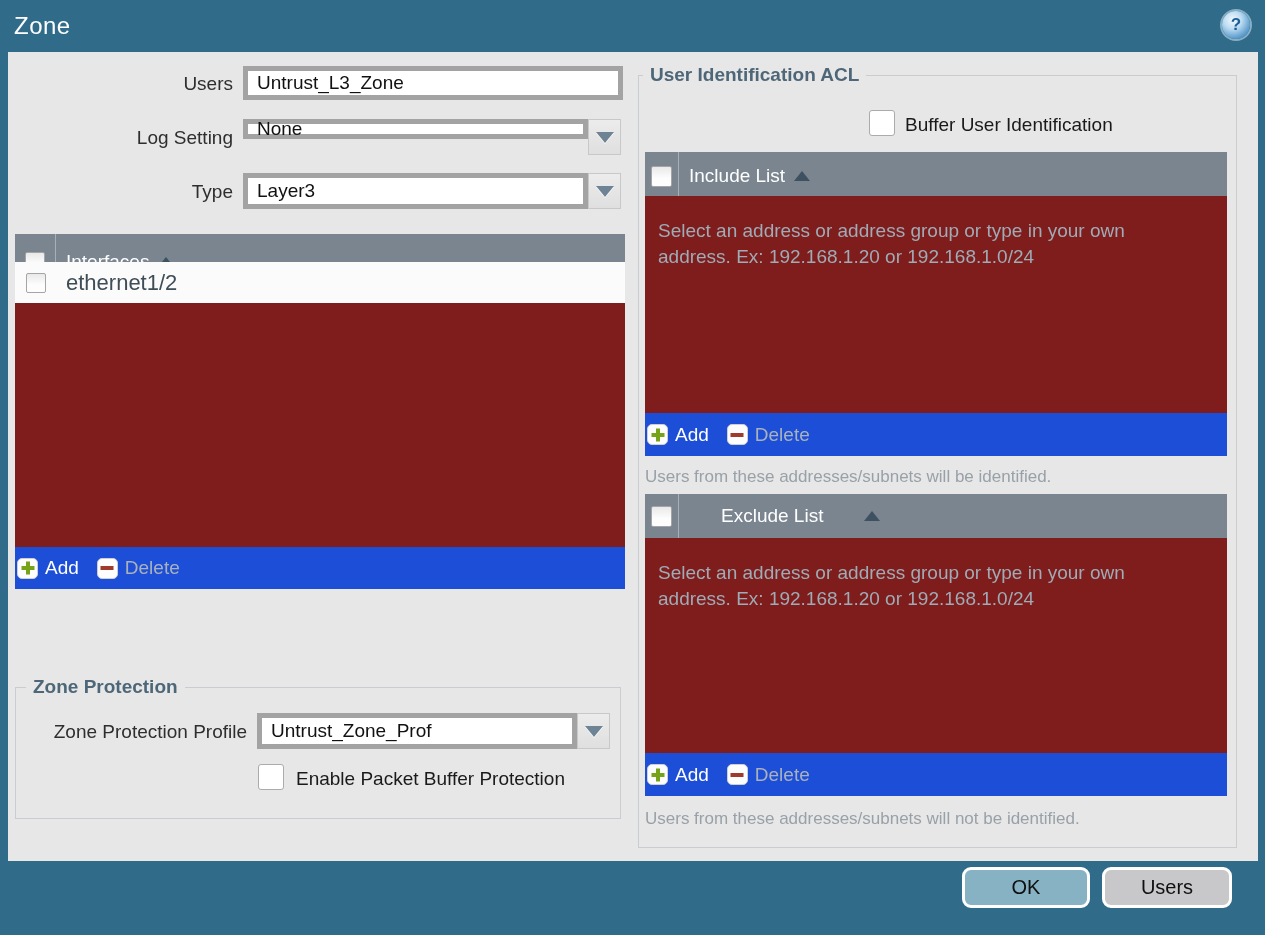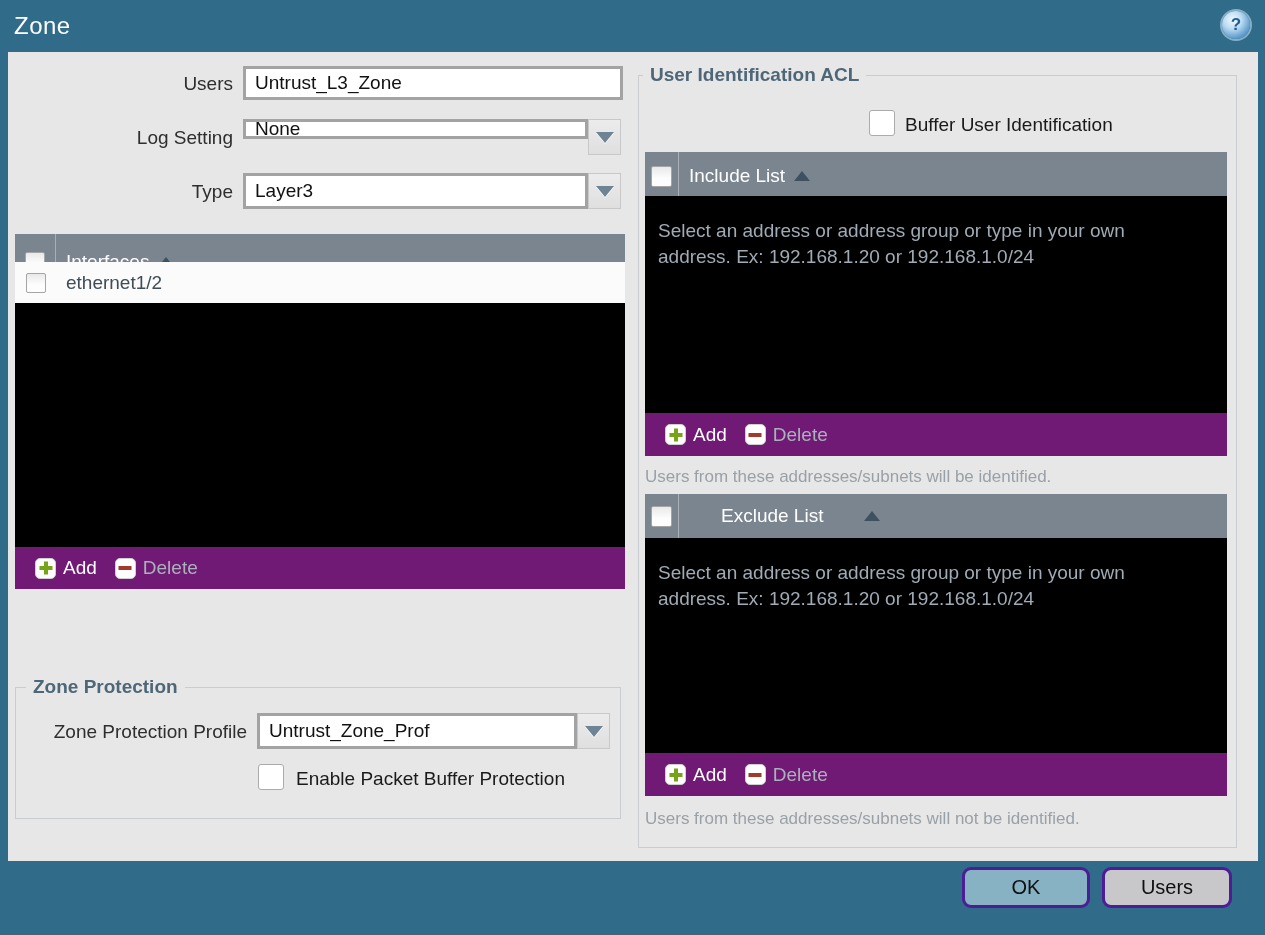--- a/index.html
+++ b/index.html
@@ -15,60 +15,60 @@
   .help{left:1222px;top:11px;width:28px;height:28px;border-radius:50%;
     background:radial-gradient(circle at 38% 32%, #f2f9ff 0%, #bcdcf2 35%, #5e9dcc 70%, #2d6da5 100%);
     box-shadow:0 0 0 2px rgba(205,230,245,.55);
     display:flex;align-items:center;justify-content:center;
     color:#1d5d96;font-size:17px;font-weight:bold;cursor:pointer;}
   
   .panel{left:8px;top:52px;width:1250px;height:809px;background:#e7e7e7;}
   
   .lbl{font-size:19px;color:#2e2e2e;white-space:nowrap;}
   .ralign{text-align:right;}
-  .input{background:#fff;border:3px solid #a3a3a3;font-size:19px;color:#111;
+  .input{background:#fff;border:5px solid #a3a3a3;font-size:19px;color:#111;
     display:flex;align-items:center;padding:0 9px;box-sizing:border-box;white-space:nowrap;}
   .ddbtn{background:linear-gradient(180deg,#ececec,#dfdfdf);border:1px solid #c8c8c8;
     box-sizing:border-box;display:flex;align-items:center;justify-content:center;cursor:pointer;}
   .caret{width:0;height:0;border-left:9px solid transparent;border-right:9px solid transparent;
     border-top:11px solid #6e8494;filter:drop-shadow(0 1px 0 #fff);}
   .chk{background:linear-gradient(180deg,#e9e9e9,#fdfdfd 60%);border:1px solid #a5a5a5;
     border-radius:2px;box-sizing:border-box;cursor:pointer;}
   .chk.big{background:#fff;border:1px solid #ababab;border-radius:3px;}
   
   .tbl-header{background:#7b8590;display:flex;align-items:center;}
   .tbl-chkcol{display:flex;align-items:center;justify-content:center;box-sizing:border-box;
     border-right:1px solid rgba(255,255,255,.35);height:100%;}
   .tbl-title{color:#fff;font-size:19px;margin-left:10px;white-space:nowrap;}
   .sort-up{width:0;height:0;border-left:8px solid transparent;border-right:8px solid transparent;
     border-bottom:10px solid #3d5160;margin-left:9px;display:inline-block;}
-  .tbl-body{background:#000000;}
-  .tbl-footer{background:#701a75;display:flex;align-items:center;padding-left:20px;box-sizing:border-box;}
+  .tbl-body{background:#7f1d1d;}
+  .tbl-footer{background:#1d4ed8;display:flex;align-items:center;padding-left:2px;box-sizing:border-box;}
   .rowline{display:flex;align-items:center;background:#fbfbfb;border-bottom:1px solid #e4e4e4;}
-  .rowtext{font-size:19px;color:#3f4d57;margin-left:10px;}
+  .rowtext{font-size:22px;color:#3f4d57;margin-left:10px;}
   .placeholder{font-size:19px;line-height:26px;color:#9fabb5;}
   
   .actbtn{display:flex;align-items:center;cursor:pointer;}
   .icon-sq{width:21px;height:21px;background:#fdfdfd;border:1px solid #cfcfcf;border-radius:5px;
     position:relative;box-sizing:border-box;flex:0 0 auto;}
   .plus:before,.plus:after{content:"";position:absolute;background:#76a317;left:50%;top:50%;}
   .plus:before{width:13px;height:4px;transform:translate(-50%,-50%);}
   .plus:after{width:4px;height:13px;transform:translate(-50%,-50%);}
   .minus:before{content:"";position:absolute;background:#a03a2d;left:50%;top:50%;
     width:13px;height:4px;transform:translate(-50%,-50%);}
   .act-label{font-size:19px;margin-left:7px;}
   .act-on{color:#fff;}
   .act-off{color:#a9b2ba;}
   .gap18{margin-left:18px;}
   
   .fieldset{border:1px solid #c9cdd1;box-sizing:border-box;}
   .legend{font-size:19px;font-weight:bold;color:#4e6778;background:#e7e7e7;padding:0 7px;white-space:nowrap;}
   .caption{font-size:17px;color:#99a1a8;white-space:nowrap;}
   
-  .btn{border:3px solid #4c1d95;border-radius:9px;display:flex;align-items:center;justify-content:center;
+  .btn{border:3px solid #ffffff;border-radius:9px;display:flex;align-items:center;justify-content:center;
     font-size:20px;color:#101010;box-sizing:border-box;cursor:pointer;}
   .btn-ok{background:#86b2c4;}
   .btn-cancel{background:#c8c8ca;}
 </style>
 </head>
 <body>
 
 <div class="abs titlebar"></div>
 <div class="abs title">Zone</div>
 <div class="abs help">?</div>

